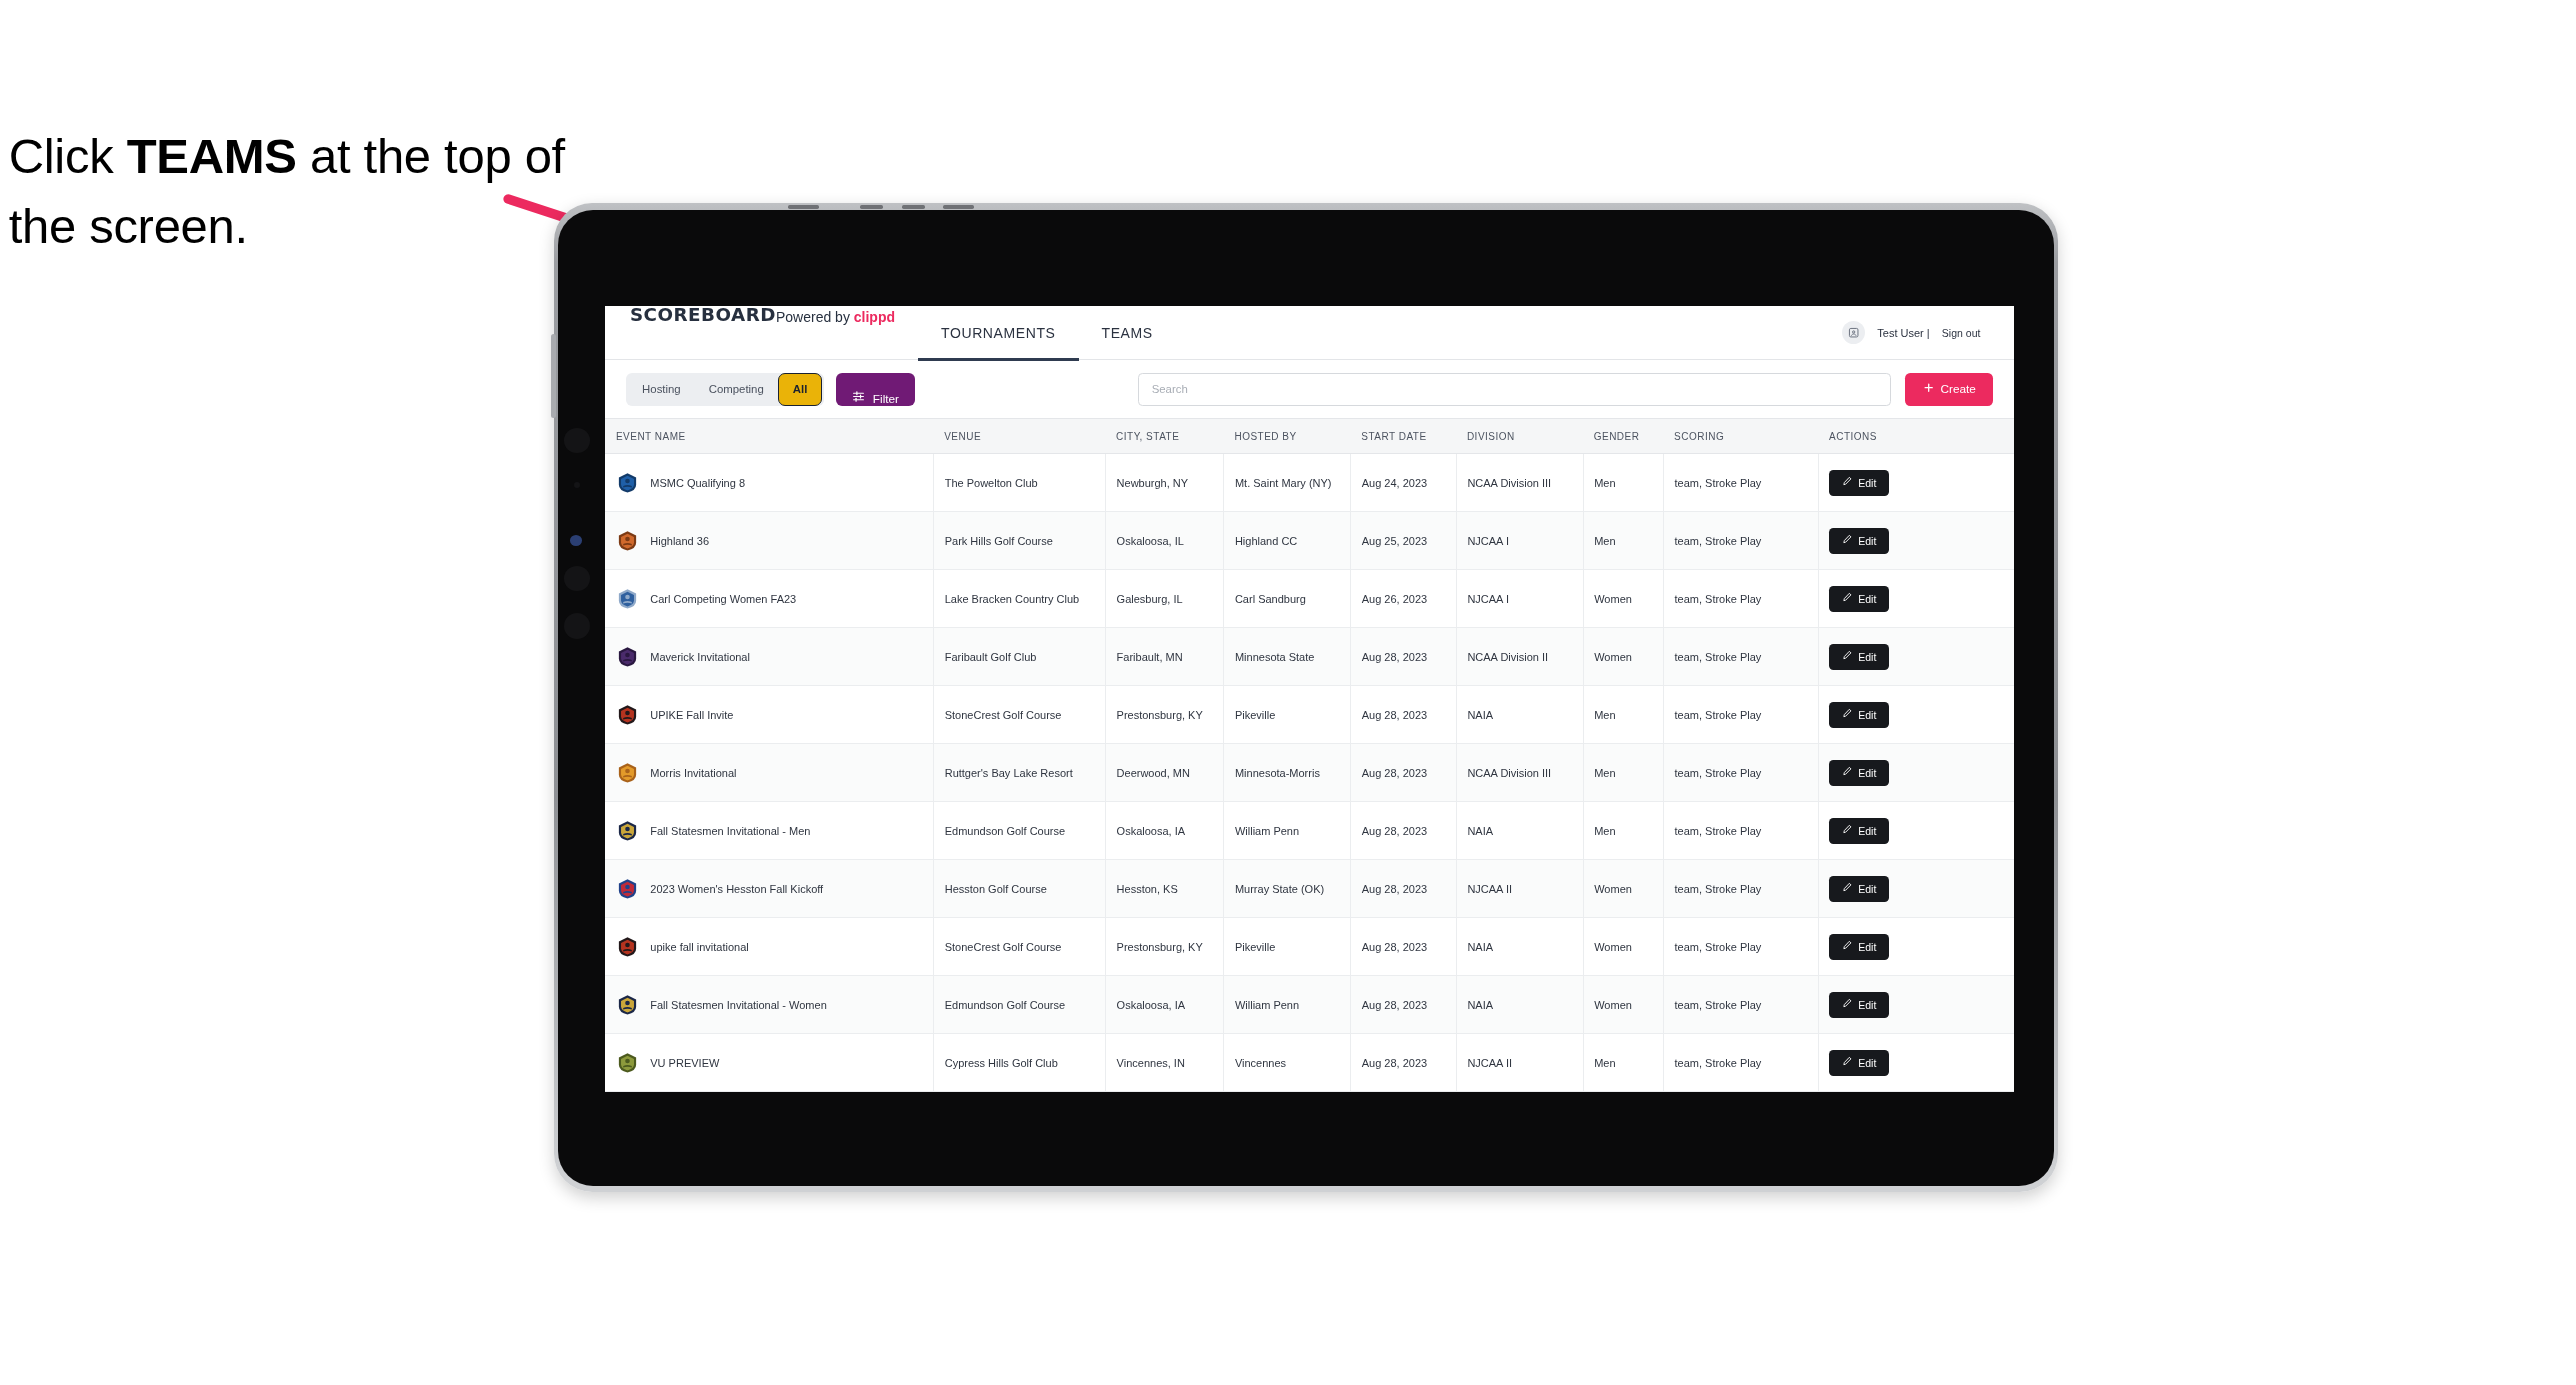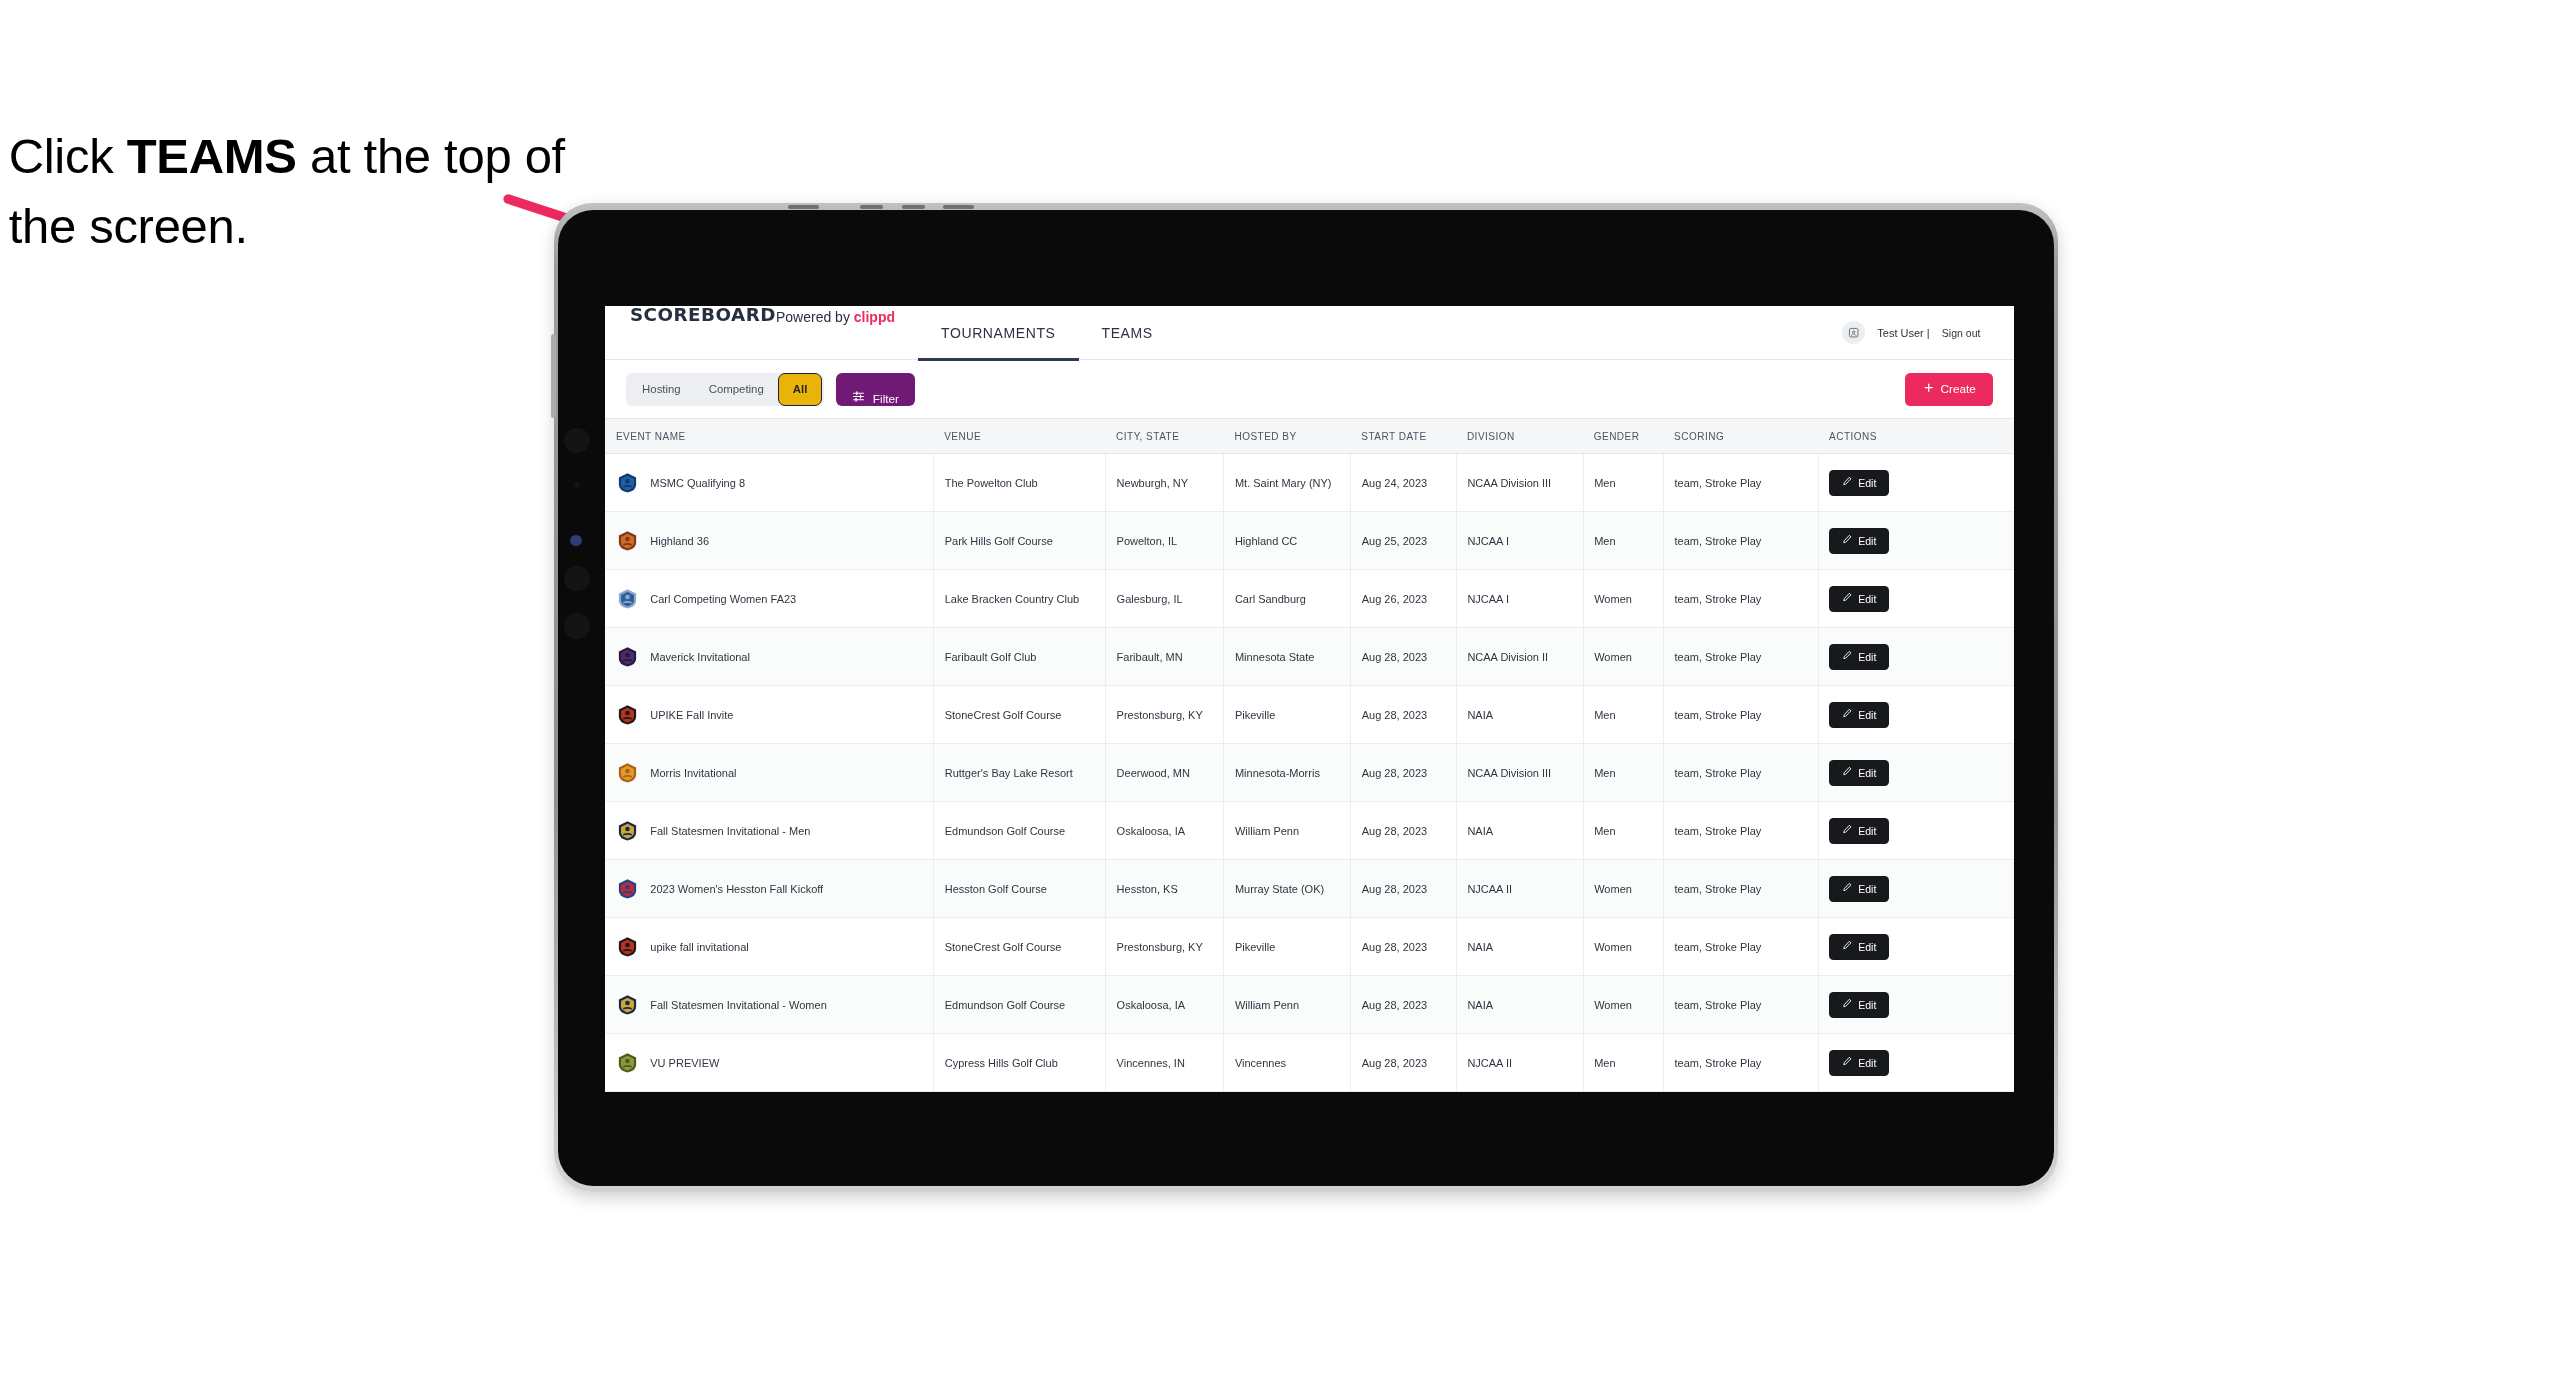--- a/index.html
+++ b/index.html
@@ -370,20 +370,21 @@
                 <line x1="2" y1="12" x2="14" y2="12"></line>
                 <line x1="6" y1="2.3" x2="6" y2="5.7"></line>
                 <line x1="10.5" y1="6.3" x2="10.5" y2="9.7"></line>
                 <line x1="5" y1="10.3" x2="5" y2="13.7"></line>
               </svg>
             </span>
             <span>Filter</span>
           </button>
 
           <div id="search-wrap">
+            <input id="search-input" type="text" placeholder="Search" style="">
             <button id="create-btn">
               <span>
                 <svg width="11.4" height="11.4" viewBox="0 0 16 16" stroke="#ffffff" stroke-width="1.8" stroke-linecap="round">
                   <line x1="8" y1="3" x2="8" y2="13"></line>
                   <line x1="3" y1="8" x2="13" y2="8"></line>
                 </svg>
               </span>
               <span>Create</span>
             </button>
           </div>
@@ -437,21 +438,21 @@
                       <svg class="team-logo" viewBox="0 0 32 32">
                         <path d="M4 9 L16 3 L28 9 L28 19 Q28 27 16 30 Q4 27 4 19 Z" fill="#7c3a14"></path>
                         <path d="M7 11 L16 6.5 L25 11 L25 18.5 Q25 24.5 16 27 Q7 24.5 7 18.5 Z" fill="#d0692c"></path>
                         <circle cx="16" cy="14" r="3.2" fill="#7c3a14"></circle>
                         <path d="M10 21 Q16 18 22 21 L22 23 Q16 20.5 10 23 Z" fill="#7c3a14"></path>
                       </svg>
                       <span>Highland 36</span>
                     </span>
                   </td>
                   <td>Park Hills Golf Course</td>
-                  <td>Powelton, IL</td>
+                  <td>Oskaloosa, IL</td>
                   <td>Highland CC</td>
                   <td>Aug 25, 2023</td>
                   <td>NJCAA I</td>
                   <td>Men</td>
                   <td>team, Stroke Play</td>
                   <td><button class="edit-btn">
                       <span><svg width="10.5" height="10.5" viewBox="0 0 16 16" fill="none" stroke="#ffffff" stroke-width="1.4" stroke-linecap="round">
                           <path d="M11.6 2.4 L13.6 4.4 L5.4 12.6 L2.8 13.2 L3.4 10.6 Z"></path>
                         </svg></span>
                       <span>Edit</span>

